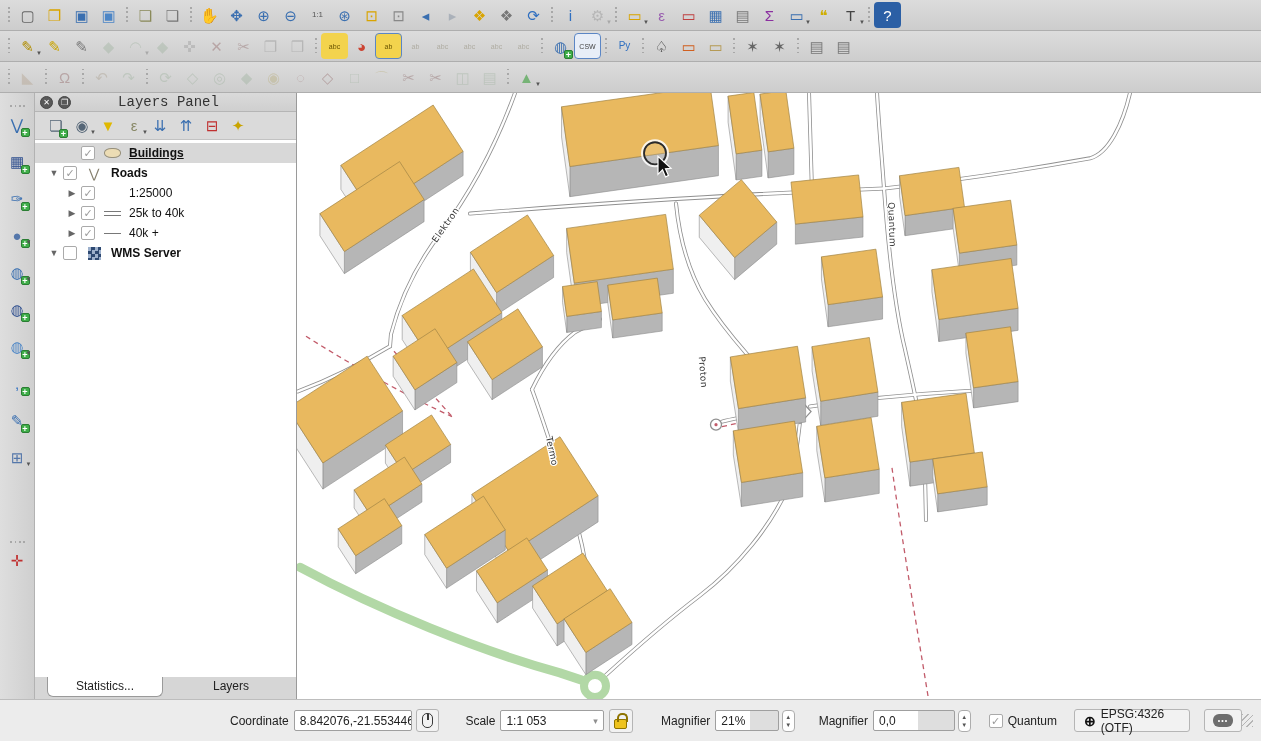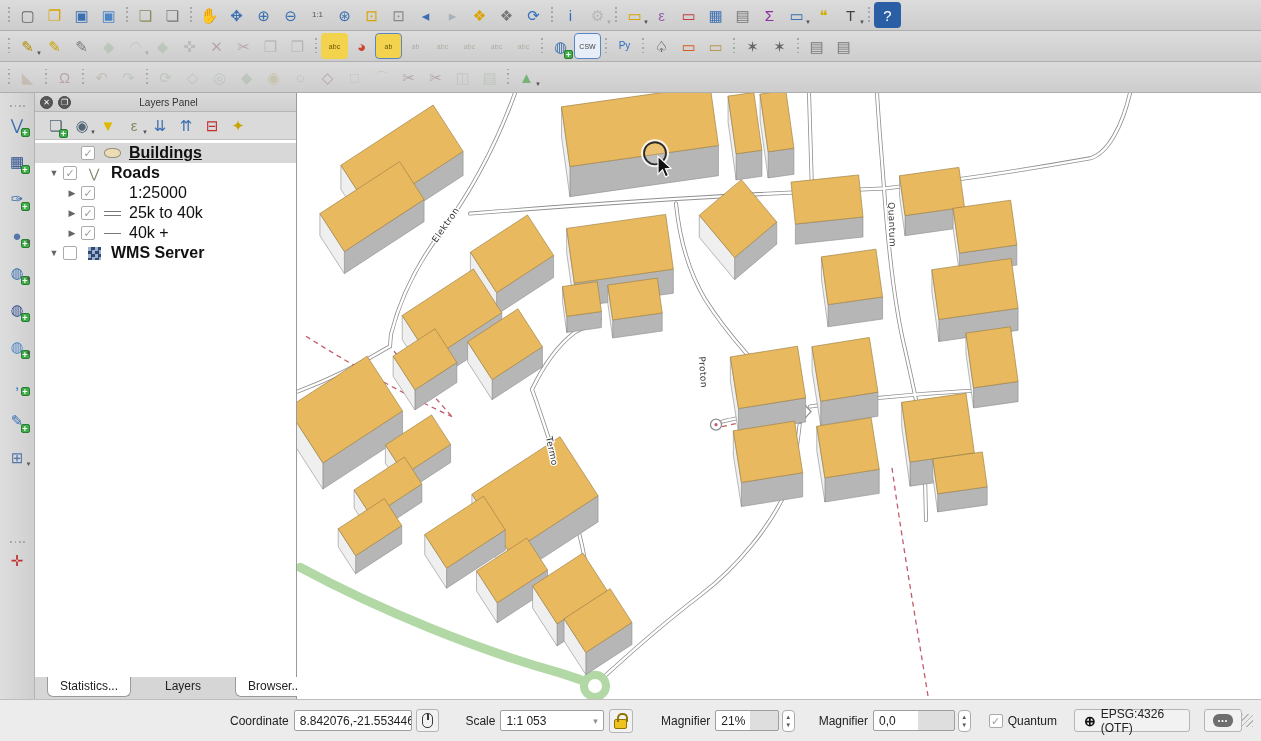--- a/index.html
+++ b/index.html
@@ -31,45 +31,45 @@
     background:repeating-linear-gradient(to right,#a8a8a8 0 1.5px,transparent 1.5px 4.5px); }
   .leftrail .tb { margin-bottom:11px; }
   .leftrail .tgroup.gap { margin-top:58px; }
 
   
   .panel { width:262px; background:#d6d6d6; border-right:1px solid #9a9a9a; display:flex; flex-direction:column; }
   .panel-title { height:19px; display:flex; align-items:center; background:linear-gradient(#dadada,#cfcfcf);
     border-bottom:1px solid #b5b5b5; padding:0 5px; }
   .pbtn { width:13px; height:13px; border-radius:50%; background:#585858; color:#fff; font-size:8px;
     display:flex; align-items:center; justify-content:center; margin-right:5px; border:1px solid #444; }
-  .panel-title .txt { flex:1; text-align:center; font-size:10px; color:#333; margin-right:30px; }
+  .panel-title .txt { flex:1; text-align:center; font-size:14px; color:#333; margin-right:30px;font-family:Liberation Mono, monospace; }
   .panel-tools { height:28px; display:flex; align-items:center; justify-content:space-between;
     padding:0 8px; border-bottom:1px solid #c2c2c2; background:#dadada; }
   .panel-tools .tgroup { padding-left:0; margin-left:0; }
   .panel-tools .tgroup::before { display:none; }
   .panel-tools .tb { width:26px; height:24px; }
   .tree { flex:1; background:#fff; overflow:hidden; padding-top:3px; }
   .trow { height:20px; display:flex; align-items:center; padding-left:10px; }
   .trow.sel { background:#d8d8d8; }
   .exp { width:18px; font-size:9px; color:#666; text-align:center; flex:0 0 18px; }
   .tind { flex:0 0 18px; }
   .cb { width:14px; height:14px; background:#fff; border:1px solid #aaa; border-radius:2px;
     font-size:11px; color:#9a9a9a; line-height:12px; text-align:center; margin-right:8px; flex:0 0 14px; }
   .sym { margin-right:8px; flex:0 0 18px; display:flex; align-items:center; justify-content:center; }
   .sym-polygon i { display:block; width:17px; height:10px; background:#ecdcb4; border:1px solid #97907c; border-radius:45%; }
   .sym-line { font-size:13px; color:#857f6e; }
   .sym-none i { display:block; width:17px; }
   .sym-double-line i { display:block; width:17px; height:5px; border-top:1px solid #787878; border-bottom:1px solid #787878; }
   .sym-single-line i { display:block; width:17px; height:1px; background:#787878; }
   .sym-checker i { display:block; width:13px; height:13px; background:conic-gradient(#2e4972 25%,#9db0cc 0 50%,#2e4972 0 75%,#9db0cc 0); background-size:7px 7px; }
-  .tlabel { font-size:16px; color:#111; white-space:nowrap; }
+  .tlabel { font-size:12px; color:#111; white-space:nowrap; }
   .tlabel.b { font-weight:bold; }
   .tlabel.u { text-decoration:underline; }
   .tabs { height:22px; display:flex; align-items:flex-start; padding-left:12px; background:#d6d6d6; gap:22px; }
-  .tab { padding:2px 12px 3px; font-size:12px; color:#222; border-radius:0 0 6px 6px; }
+  .tab { padding:2px 28px 3px; font-size:12px; color:#222; border-radius:0 0 6px 6px; }
   .tab.raised { background:#fff; border:1px solid #9a9a9a; border-top:none; }
 
   
   .mapwrap { flex:1; position:relative; background:#fff; overflow:hidden; }
   .mapwrap svg { display:block; width:100%; height:100%; }
   .rc { fill:none; stroke:#8f8f8f; stroke-width:4; stroke-linecap:round; stroke-linejoin:round; }
   .rf { fill:none; stroke:#ffffff; stroke-width:2.4; stroke-linecap:round; stroke-linejoin:round; }
   .redpath { fill:none; stroke-width:1.3; stroke-dasharray:5 4; }
   .maplabel { font-family:"DejaVu Sans", sans-serif; font-size:9px; fill:#333;
     stroke:#fff; stroke-width:2.6; paint-order:stroke; letter-spacing:.4px; }

